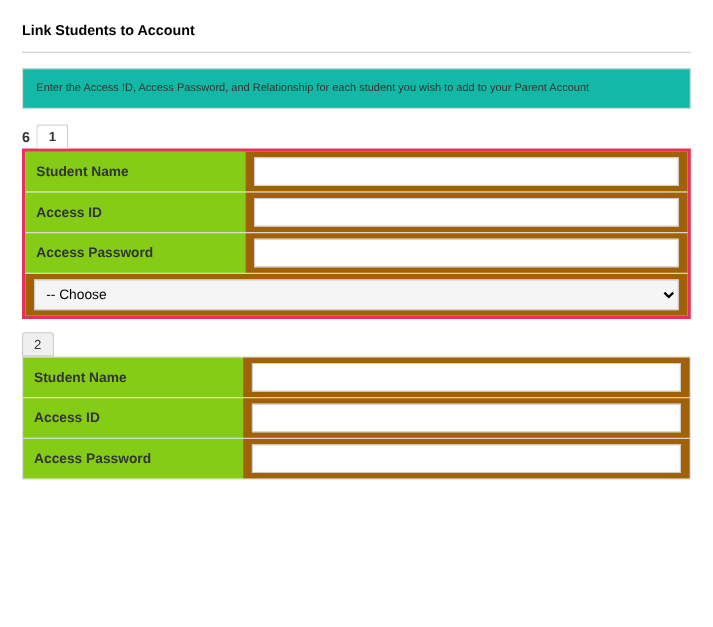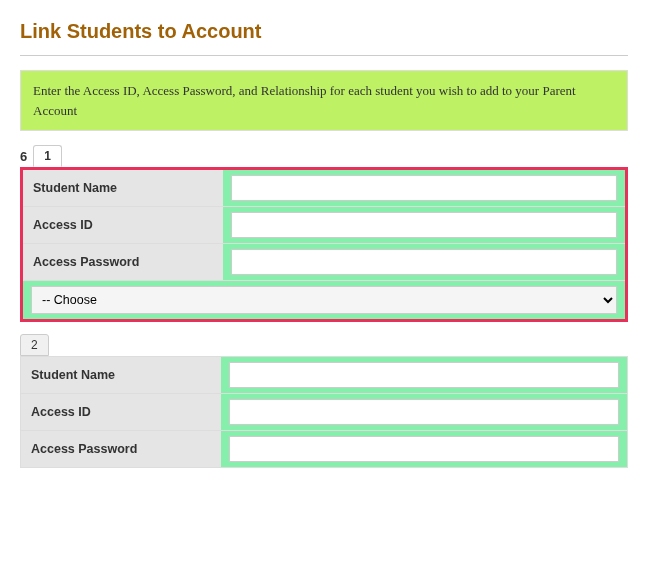--- a/index.html
+++ b/index.html
@@ -10,41 +10,40 @@
       color: #333;
       width: 648px;
       min-height: 570px;
     }
 
     .page-container {
       padding: 20px 20px 20px 20px;
     }
 
     .page-title {
-      font-size: 20px;
-      font-weight: bold;
-      color: #a16207;
+      font-size: 13px;
+      font-weight: bold;
+      color: #000000;
       margin-bottom: 12px;
     }
 
     .divider {
       border: none;
       border-top: 1px solid #ccc;
       margin-bottom: 14px;
     }
 
     .instructions {
-      background: #bef264;
+      background: #14b8a6;
       border: 1px solid #ddd;
       padding: 10px 12px;
       margin-bottom: 14px;
-      font-size: 13px;
+      font-size: 10px;
       color: #333;
       line-height: 1.5;
-      font-family: Liberation Serif, serif;
     }
 
     .tabs-row {
       display: flex;
       align-items: center;
       margin-bottom: 0;
     }
 
     .tab-number-label {
       font-size: 13px;
@@ -83,36 +82,36 @@
       display: flex;
       align-items: stretch;
       border-bottom: 1px solid #ddd;
     }
 
     .form-row:last-child {
       border-bottom: none;
     }
 
     .form-label {
-      background: #e5e5e5;
+      background: #84cc16;
       font-weight: bold;
       font-size: 12.5px;
       padding: 8px 10px;
       width: 200px;
       min-width: 200px;
       display: flex;
       align-items: center;
     }
 
     .form-field {
       flex: 1;
       padding: 5px 8px;
       display: flex;
       align-items: center;
-      background: #86efac;
+      background: #a16207;
     }
 
     .form-field input[type="text"] {
       width: 100%;
       border: 1px solid #ccc;
       padding: 4px 6px;
       font-size: 12.5px;
       height: 26px;
     }
 

